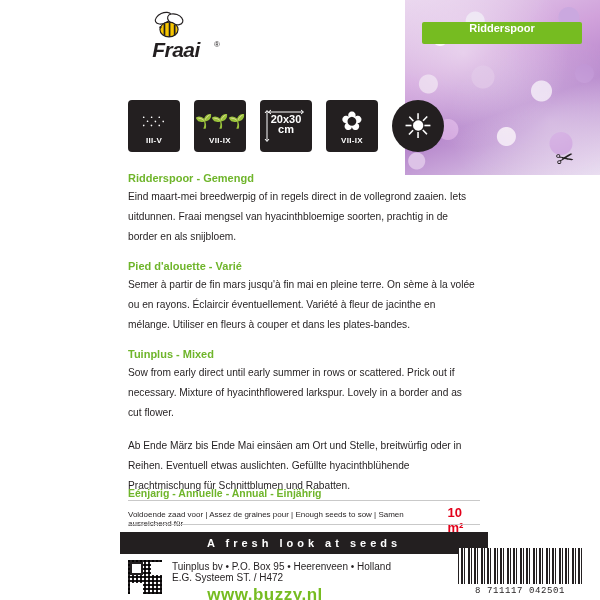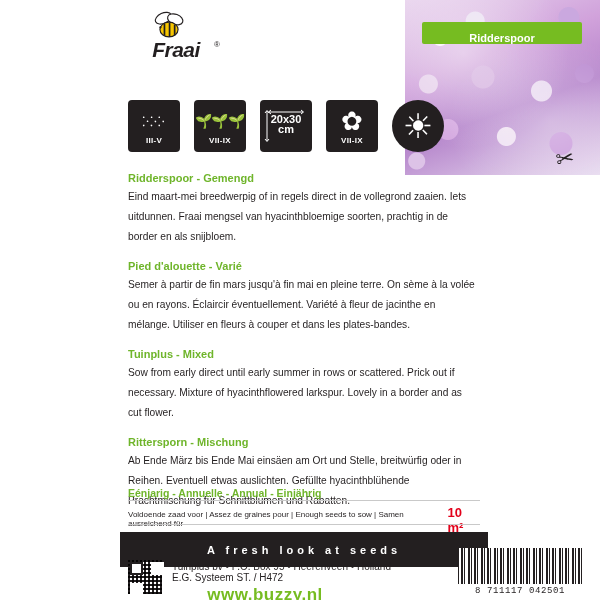--- a/index.html
+++ b/index.html
@@ -81,21 +81,21 @@
 
   
   .name-tag {
     position: absolute;
     right: 18px; top: 22px;
     width: 160px;
     height: 22px;
     background: #76bc21;
     border-radius: 2px;
     display: flex;
-    align-items: flex-end;
+    align-items: flex-start;
     justify-content: center;
   }
   .name-tag span {
     color: #ffffff;
     font-size: 11px;
     font-weight: bold;
   }
 
   
   .icons {
@@ -230,21 +230,21 @@
   .sow-area .amount {
     color: #e2001a;
     font-weight: bold;
     font-size: 13px;
   }
 
   .strap {
     position: absolute;
     left: 120px; top: 532px;
     width: 368px;
-    height: 35px;
+    height: 22px;
     background: #231f20;
     display: flex;
     align-items: center;
     justify-content: center;
   }
   .strap span {
     color: #ffffff;
     font-size: 11px;
     font-weight: bold;
     letter-spacing: 4px;
@@ -380,21 +380,20 @@
     </div>
     <div class="block">
       <h3>Pied d'alouette - Varié</h3>
       <p>Semer à partir de fin mars jusqu'à fin mai en pleine terre. On sème à la volée ou en rayons. Éclaircir éventuellement. Variété à fleur de jacinthe en mélange. Utiliser en fleurs à couper et dans les plates-bandes.</p>
     </div>
     <div class="block">
       <h3>Tuinplus - Mixed</h3>
       <p>Sow from early direct until early summer in rows or scattered. Prick out if necessary. Mixture of hyacinthflowered larkspur. Lovely in a border and as cut flower.</p>
     </div>
     <div class="block">
-      <h3>Rittersporn - Mischung</h3>
       <p>Ab Ende März bis Ende Mai einsäen am Ort und Stelle, breitwürfig oder in Reihen. Eventuell etwas auslichten. Gefüllte hyacinthblühende Prachtmischung für Schnittblumen und Rabatten.</p>
     </div>
   </div>
 
   <div class="duration">Eénjarig - Annuelle - Annual - Einjährig</div>
   <div class="hairline h1"></div>
   <div class="sow-area">
     <span>Voldoende zaad voor | Assez de graines pour | Enough seeds to sow | Samen ausreichend für</span>
     <span class="amount">10 m²</span>
   </div>

